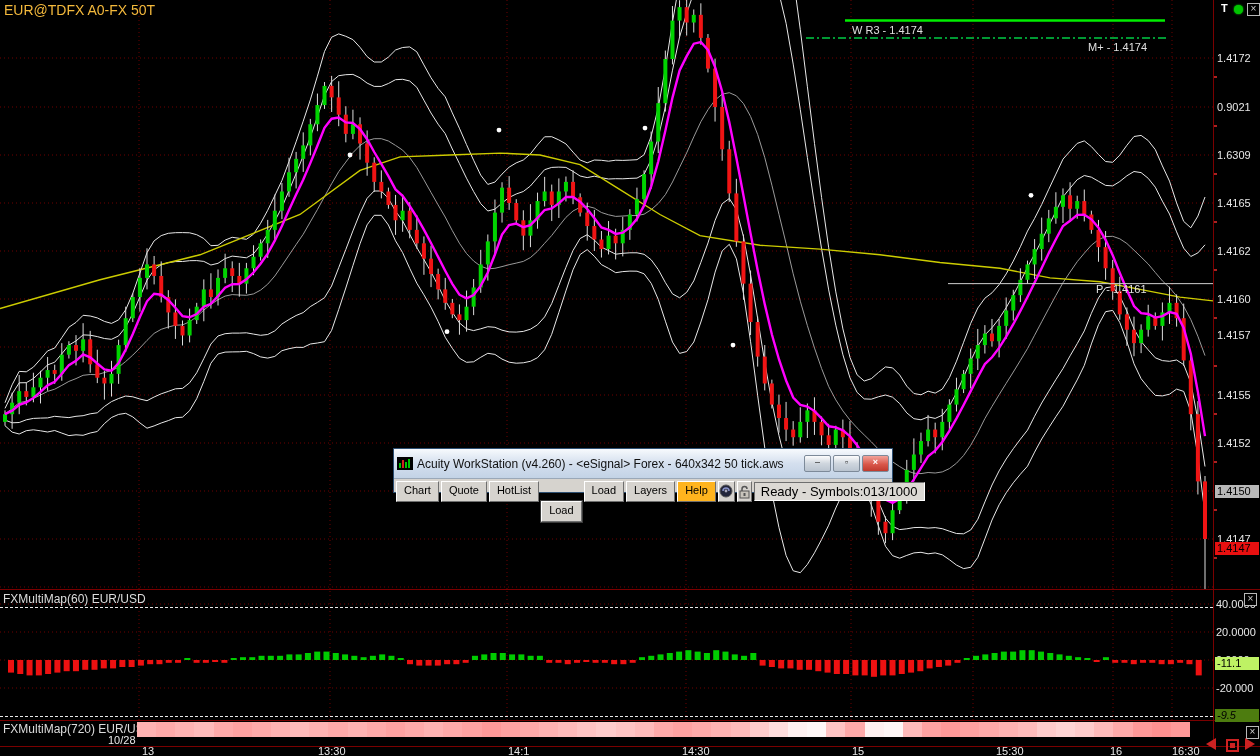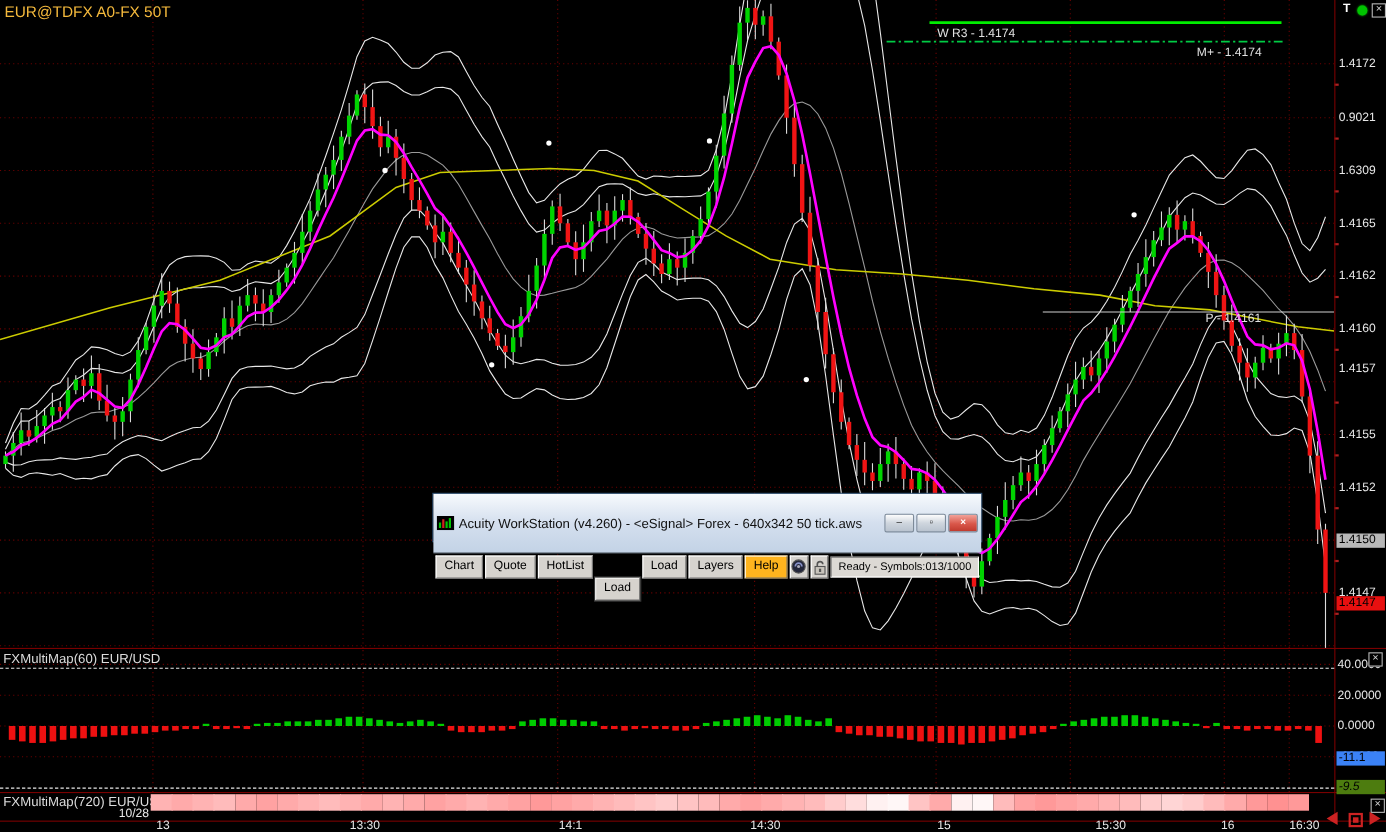--- a/index.html
+++ b/index.html
@@ -14,37 +14,37 @@
   .dashed-white{position:absolute;left:0;width:1213px;height:0;border-top:1px dashed #e8e8e8;}
   .price-box{position:absolute;left:1215px;width:42px;height:13px;font-size:11px;line-height:13px;
              color:#000;text-align:left;padding-left:2px;}
   .close-x{position:absolute;width:11px;height:11px;border:1px solid #b8b8b8;color:#cfcfcf;
            font-size:10px;line-height:9px;text-align:center;background:#000;cursor:pointer;}
   .tri{width:0;height:0;position:absolute;}
   
   #float-win{position:absolute;left:393px;top:448px;width:500px;height:45px;
              border:1px solid #2d4f72;background:#d6d3ce;box-sizing:border-box;}
   #title-bar{height:21px;background:linear-gradient(#f7fafd,#d4dfee 50%,#c3d3e6);
-             display:flex;align-items:center;padding:16px 3px;border-bottom:1px solid #9aa8b8;}
+             display:flex;align-items:center;padding:4px 3px;border-bottom:1px solid #9aa8b8;}
   #title-bar .t-text{flex:1;font-size:12px;color:#111;margin-left:4px;overflow:hidden;white-space:nowrap;}
   .cap-btn{width:25px;height:15px;margin-left:2px;border:1px solid #7d8a99;border-radius:2px;
            background:linear-gradient(#fdfdfd,#cfd6de 50%,#b9c3cf);font-size:9px;line-height:13px;
            text-align:center;color:#222;cursor:pointer;}
   .cap-btn.close{background:linear-gradient(#f2a39a,#d9574a 55%,#c03a2e);color:#fff;font-weight:bold;}
   #btn-row{display:flex;align-items:center;height:23px;padding:1px 2px;}
   .tb-btn{height:19px;background:#d6d3ce;border:1px solid;border-color:#ffffff #6f6f6f #6f6f6f #ffffff;
           font-size:11px;line-height:17px;padding:0 7px;margin-right:2px;color:#000;cursor:pointer;
           font-family:"Liberation Sans",sans-serif;}
   .tb-btn.default{outline:1px solid #3a3a3a;margin-top:40px;}
   .tb-btn.help{background:#ffb41e;}
   .tb-icon{width:22px;height:19px;background:#d6d3ce;border:1px solid;margin-right:2px;
            border-color:#ffffff #6f6f6f #6f6f6f #ffffff;display:flex;align-items:center;
            justify-content:center;cursor:pointer;}
   #status-field{height:17px;border:1px solid;border-color:#6f6f6f #ffffff #ffffff #6f6f6f;
-                background:#dcd9d4;font-size:10px;line-height:17px;padding:0 6px;color:#000;
+                background:#dcd9d4;font-size:13px;line-height:17px;padding:0 6px;color:#000;
                 flex:1;white-space:nowrap;}
   .heat-seg{position:absolute;top:0;height:15px;}
   .dot9{position:absolute;width:9px;height:9px;border-radius:50%;background:#00c400;
         box-shadow:0 0 2px #0f0;}
 </style>
 </head>
 <body>
 
 <div id="screen">
 
@@ -625,21 +625,21 @@
     </svg>
   <div class="panel-title" style="top:592px">FXMultiMap(60) EUR/USD</div>
   <div class="dashed-white" style="top:607px"></div>
   <div class="dashed-white" style="top:716px"></div>
   <div id="mid-axis">
       <div class="lbl" style="left: 1216px; top: 598px;">40.0000</div>
       <div class="lbl" style="left: 1216px; top: 626px;">20.0000</div>
       <div class="lbl" style="left: 1216px; top: 654px;">0.0000</div>
       <div class="lbl" style="left: 1216px; top: 682px;">-20.000</div>
     </div>
-  <div class="price-box" id="mid-value-box" style="top: 683px; background: #3b82f6;">-11.1</div>
+  <div class="price-box" id="mid-value-box" style="top: 657px; background: #bef264;">-11.1</div>
   <div class="close-x" style="left:1244px;top:593px">×</div>
 
   <div class="panel-title" style="top:722px">FXMultiMap(720) EUR/USD</div>
   <div id="heat-strip" class="abs" style="left:0;top:722px;width:1213px;height:15px">
       <div class="heat-seg" style="left: 137px; width: 19.6455px; background: rgb(255, 179, 179);"></div>
       <div class="heat-seg" style="left: 156.145px; width: 19.6455px; background: rgb(255, 170, 170);"></div>
       <div class="heat-seg" style="left: 175.291px; width: 19.6455px; background: rgb(255, 179, 179);"></div>
       <div class="heat-seg" style="left: 194.436px; width: 19.6455px; background: rgb(255, 187, 187);"></div>
       <div class="heat-seg" style="left: 213.582px; width: 19.6455px; background: rgb(255, 170, 170);"></div>
       <div class="heat-seg" style="left: 232.727px; width: 19.6455px; background: rgb(255, 162, 162);"></div>

